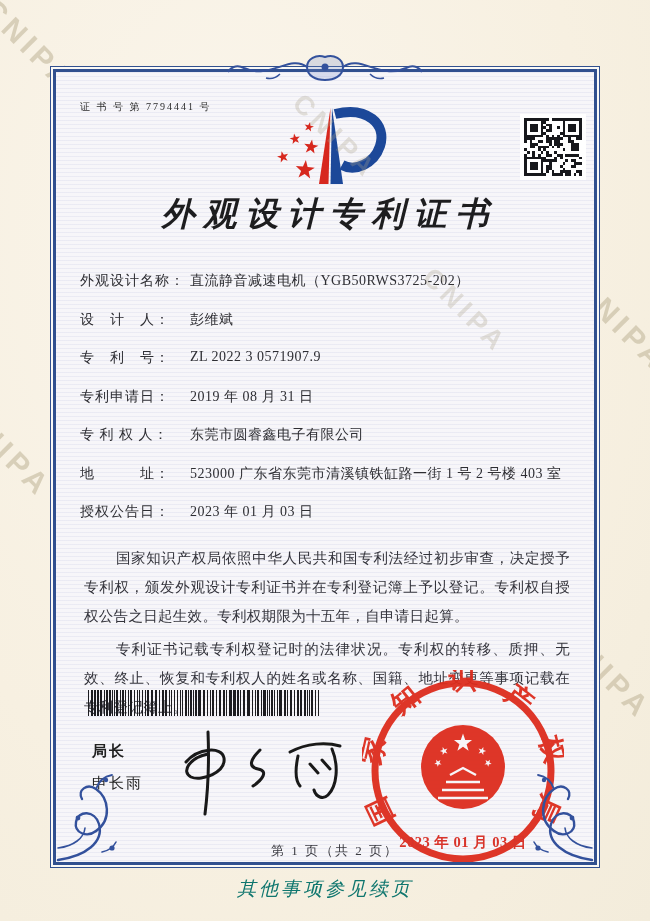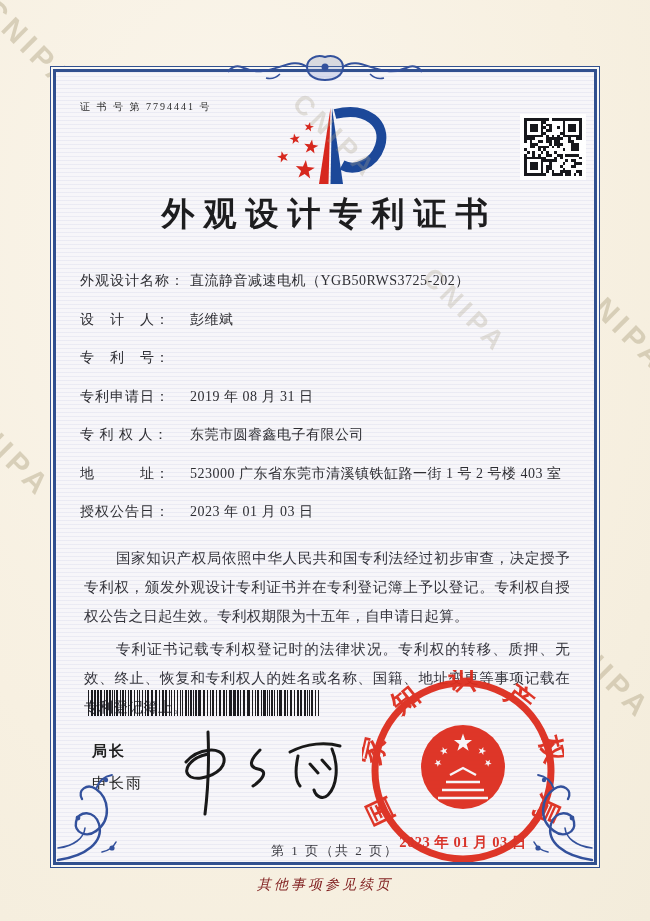--- a/index.html
+++ b/index.html
@@ -29,21 +29,21 @@
   .crest{position:absolute;left:50%;top:-15px;transform:translateX(-50%);z-index:3;}
   .corner-ornament{position:absolute;bottom:-2px;z-index:3;}
   .corner-ornament.bl{left:-2px;}
   .corner-ornament.br{right:-2px;transform:scaleX(-1);}
   .cert-no{position:absolute;left:24px;top:28px;font-size:10px;letter-spacing:2px;color:#2d2d2d;}
   .logo{position:absolute;left:208px;top:30px;}
   .qr{position:absolute;left:464px;top:42px;width:66px;height:66px;background:#fff;
       display:flex;align-items:center;justify-content:center;}
   .title{
     position:absolute;left:0;right:0;top:120px;text-align:center;
-    font-size:33px;font-weight:bold;letter-spacing:9px;color:#1d1d1f;text-indent:9px;
+    font-size:33px;font-weight:bold;letter-spacing:9px;color:#1d1d1f;text-indent:9px;font-style:italic;
   }
   .fields{position:absolute;left:24px;right:18px;top:200px;}
   .frow{display:flex;height:20px;margin-bottom:18.5px;font-size:14px;white-space:nowrap;}
   .flabel{width:110px;flex-shrink:0;letter-spacing:1px;color:#2e2e33;}
   .fvalue{letter-spacing:.5px;color:#2e2e33;}
   .fpair2{margin-left:14px;display:flex;}
   .fpair2 .flabel{width:auto;margin-right:4px;}
   .paras{position:absolute;left:24px;right:20px;top:468px;font-size:14.5px;line-height:29px;
          color:#33333b;text-align:justify;}
   .paras p{margin:4px;text-indent:2.2em;letter-spacing:.3px;}
@@ -51,21 +51,21 @@
   .sig-title{position:absolute;left:36px;top:670px;font-family:Liberation Serif, serif;
              font-weight:600;font-size:15px;color:#222;letter-spacing:2px;}
   .sig-name{position:absolute;left:36px;top:702px;font-family:"Liberation Sans",sans-serif;
             font-weight:400;font-size:15px;color:#222;letter-spacing:2px;}
   .sig-script{position:absolute;left:108px;top:652px;}
   .seal{position:absolute;left:306px;top:598px;opacity:.94;}
   .page-no{position:absolute;left:0;right:0;top:770px;text-align:center;font-size:13px;
            letter-spacing:2px;color:#3a3a40;padding-left:20px;}
   .footer-note{
     position:absolute;left:0;right:0;top:876px;text-align:center;z-index:2;
-    font-size:14px;font-style:italic;letter-spacing:3px;color:#7f1d1d;
+    font-size:19px;font-style:italic;letter-spacing:3px;color:#0f766e;
   }
 </style>
 </head>
 <body>
 
 <div class="wm" style="left:0px;top:-8px;">CNIPA</div>
 <div class="wm" style="left:592px;top:272px;">CNIPA</div>
 <div class="wm" style="left:-24px;top:398px;">CNIPA</div>
 <div class="wm" style="left:576px;top:620px;">CNIPA</div>
 
@@ -345,20 +345,21 @@
       <div class="frow">
         <span class="flabel">外观设计名称：</span>
         <span class="fvalue">直流静音减速电机（YGB50RWS3725-202）</span>
       </div>
       <div class="frow">
         <span class="flabel">设　计　人：</span>
         <span class="fvalue">彭维斌</span>
       </div>
       <div class="frow">
         <span class="flabel">专　利　号：</span>
+        <span class="fvalue">ZL 2022 3 0571907.9</span>
       </div>
       <div class="frow">
         <span class="flabel">专利申请日：</span>
         <span class="fvalue">2019 年 08 月 31 日</span>
       </div>
       <div class="frow">
         <span class="flabel">专 利 权 人：</span>
         <span class="fvalue">东莞市圆睿鑫电子有限公司</span>
       </div>
       <div class="frow">

